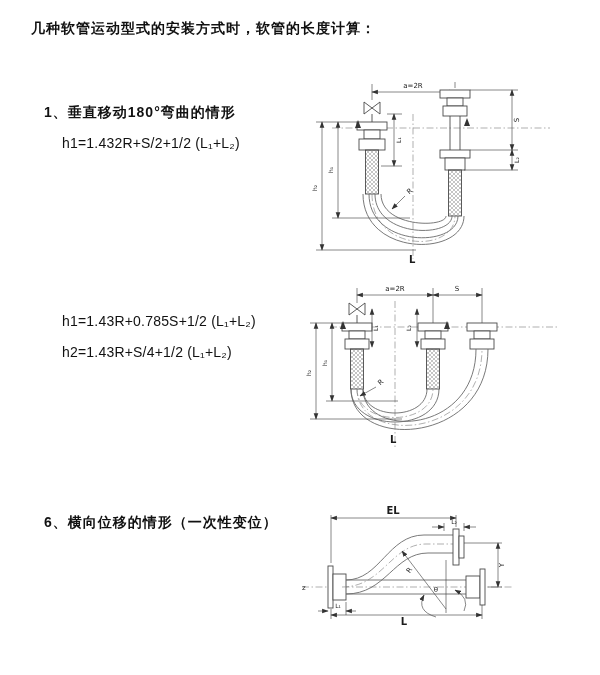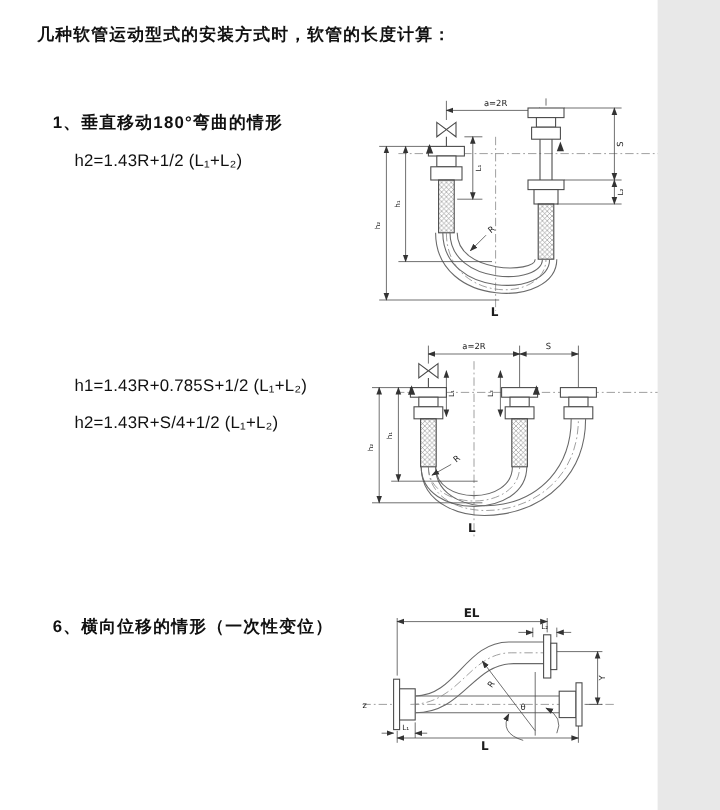--- a/index.html
+++ b/index.html
@@ -1,17 +1,17 @@
 <!DOCTYPE html>
 <html><head>
 <meta charset="utf-8">
 <style>
   html,body{margin:0;padding:0;background:#e8e8e8;}
   .page{
-    position:relative;width:548px;height:675px;background:#ffffff;overflow:hidden;
+    position:relative;width:600px;height:675px;background:#ffffff;overflow:hidden;
     font-family:"Liberation Sans","DejaVu Sans",sans-serif;color:#111;
   }
   .title{position:absolute;left:31px;top:20px;font-size:14px;font-weight:700;letter-spacing:1px;}
   .section{position:absolute;left:44px;}
   .sec-heading{font-size:14px;font-weight:700;letter-spacing:1px;line-height:20px;}
   .formulas{margin:6px 0 0 18px;}
   .formula{font-size:14px;font-weight:500;line-height:31px;letter-spacing:.2px;white-space:pre;}
   svg.diag{position:absolute;}
   .dim{stroke:#474747;stroke-width:.65;fill:none;}
   .cl{stroke:#7a7a7a;stroke-width:.6;stroke-dasharray:7 2.5 1.5 2.5;fill:none;}
@@ -30,24 +30,24 @@
         <path d="M0,4 L4,0 M0,0 L4,4" stroke="#8a8a8a" stroke-width="0.5"></path>
       </pattern>
       <marker id="ah" viewBox="0 0 10 10" refX="9" refY="5" markerWidth="10" markerHeight="10" orient="auto-start-reverse">
         <path d="M0,1.4 L10,5 L0,8.6 z" fill="#333"></path>
       </marker>
     </defs>
   </svg>
 
   <div class="title">几种软管运动型式的安装方式时，软管的长度计算：</div>
 
-  <div class="section" style="top:92px">
+  <div class="section" style="top:102px">
     <div class="sec-heading">1、垂直移动180°弯曲的情形</div>
     <div class="formulas">
-      <div class="formula">h2=1.43R+1/2 (L₁+L₂)</div>
+      <div class="formula">h1=1.432R+S/2+1/2 (L₁+L₂)</div>
     </div>
   </div>
 
   <div class="section" style="top:300px">
     <div class="formulas">
       <div class="formula">h1=1.43R+0.785S+1/2 (L₁+L₂)</div>
       <div class="formula">h2=1.43R+S/4+1/2 (L₁+L₂)</div>
     </div>
   </div>
 

